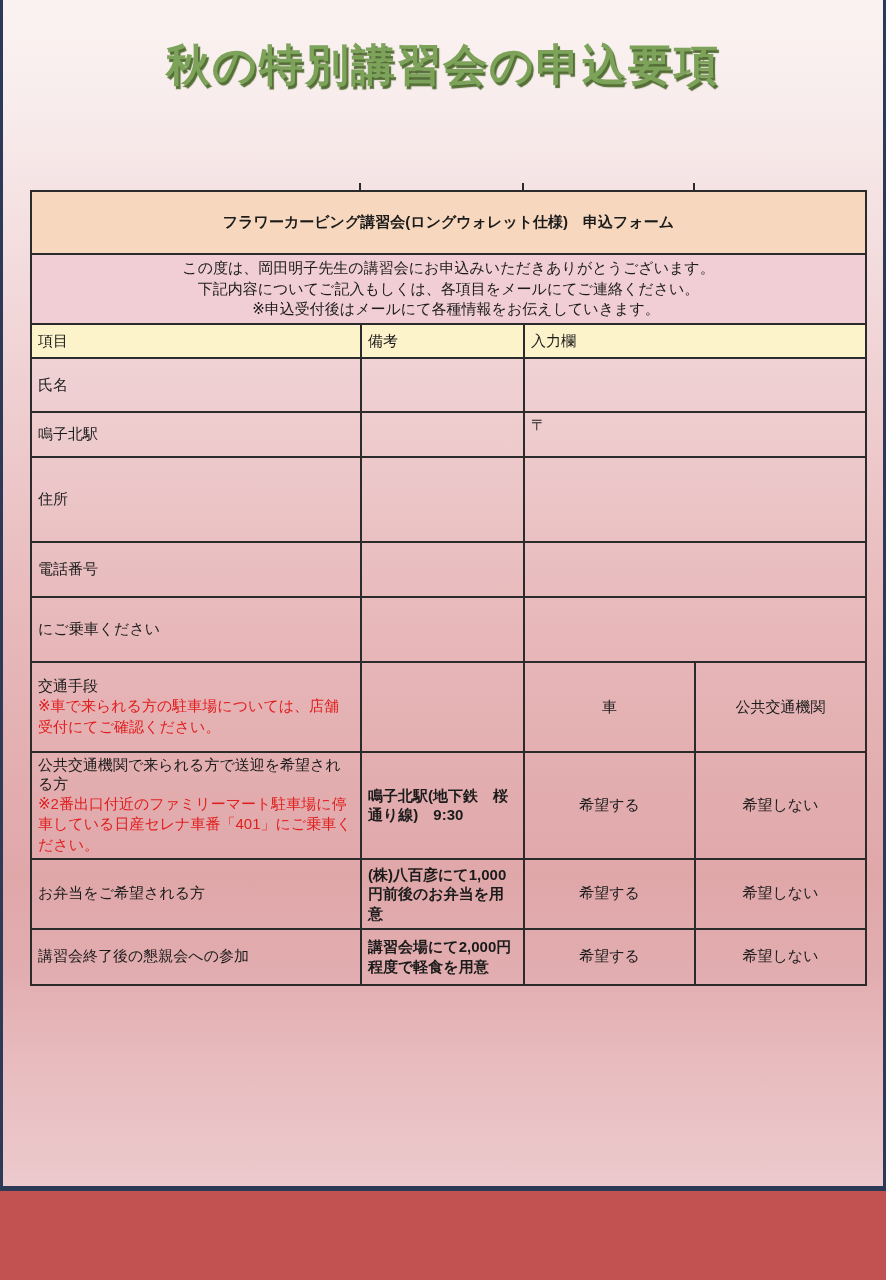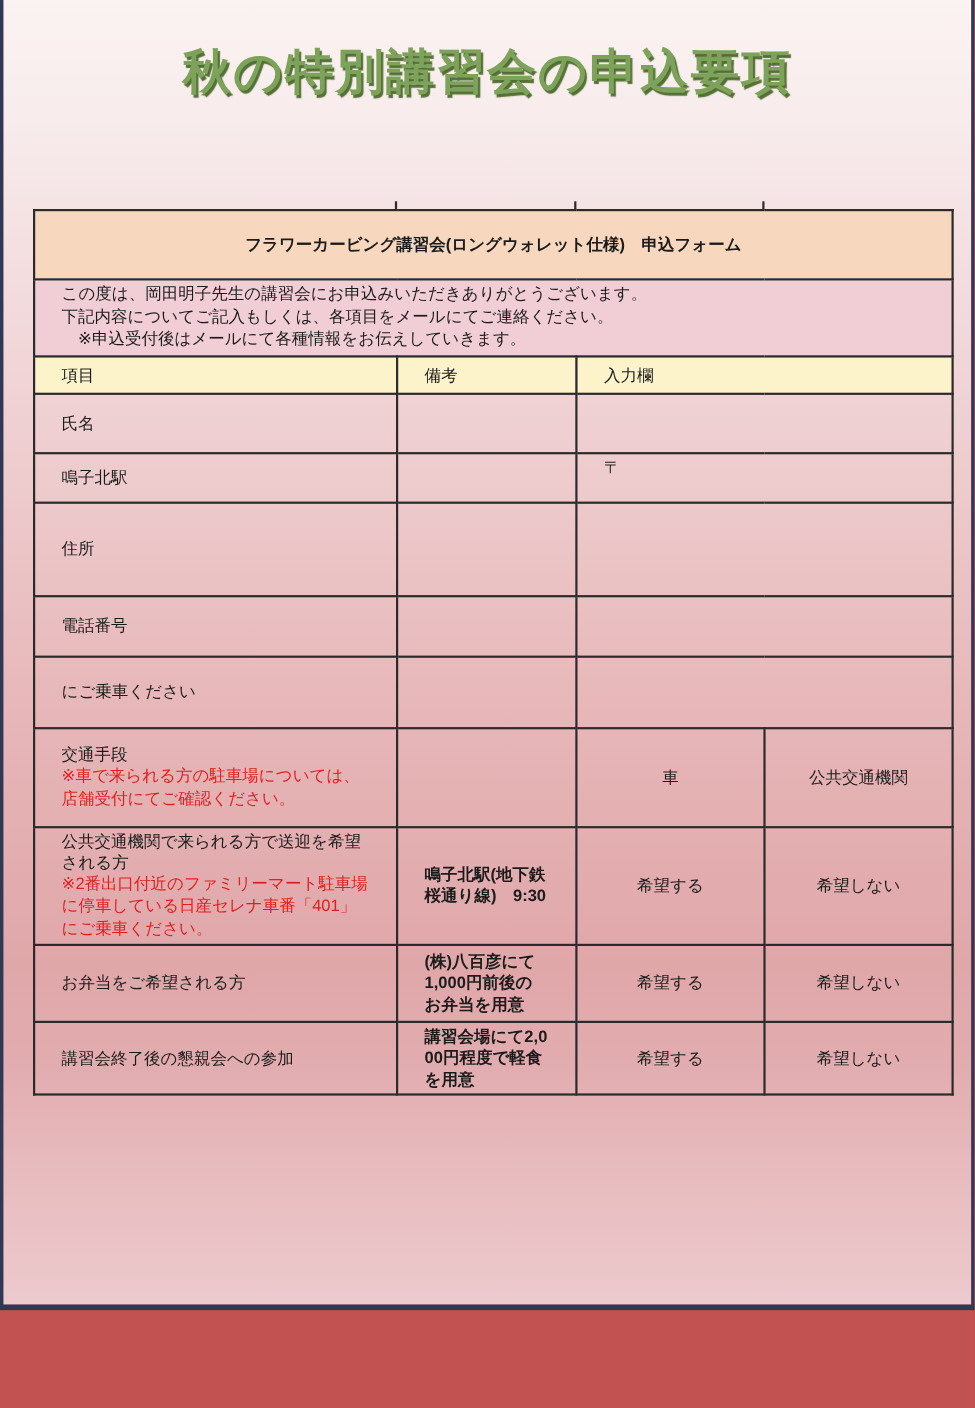--- a/index.html
+++ b/index.html
@@ -40,37 +40,38 @@
   table.form{
     position:absolute;
     left:27px;top:190px;
     width:835px;
     border-collapse:collapse;
     table-layout:fixed;
   }
   table.form td{
     border:2px solid #2b2b2b;
     font-size:15px;
-    padding:3px 24px;
+    padding:3px 6px;
     overflow:hidden;
     word-break:break-all;
   }
   td.title-cell{
     background:#f7d8bf;
     text-align:center;
     font-weight:bold;
     font-size:19px;
     height:55px;
   }
   td.intro-cell{
     background:#f1ced6;
     vertical-align:middle;
     height:62px;
     line-height:1.38;
     padding-left:8px;
+    text-align:center;
   }
   td.head-cell{
     background:#fdf3cb;
     text-align:left;
     vertical-align:middle;
     height:26px;
   }
   td.label-cell{vertical-align:middle;padding-left:7px;}
   td.remarks-cell{vertical-align:middle;line-height:1.3;font-weight:bold;}
   td.input-cell{vertical-align:middle;}

